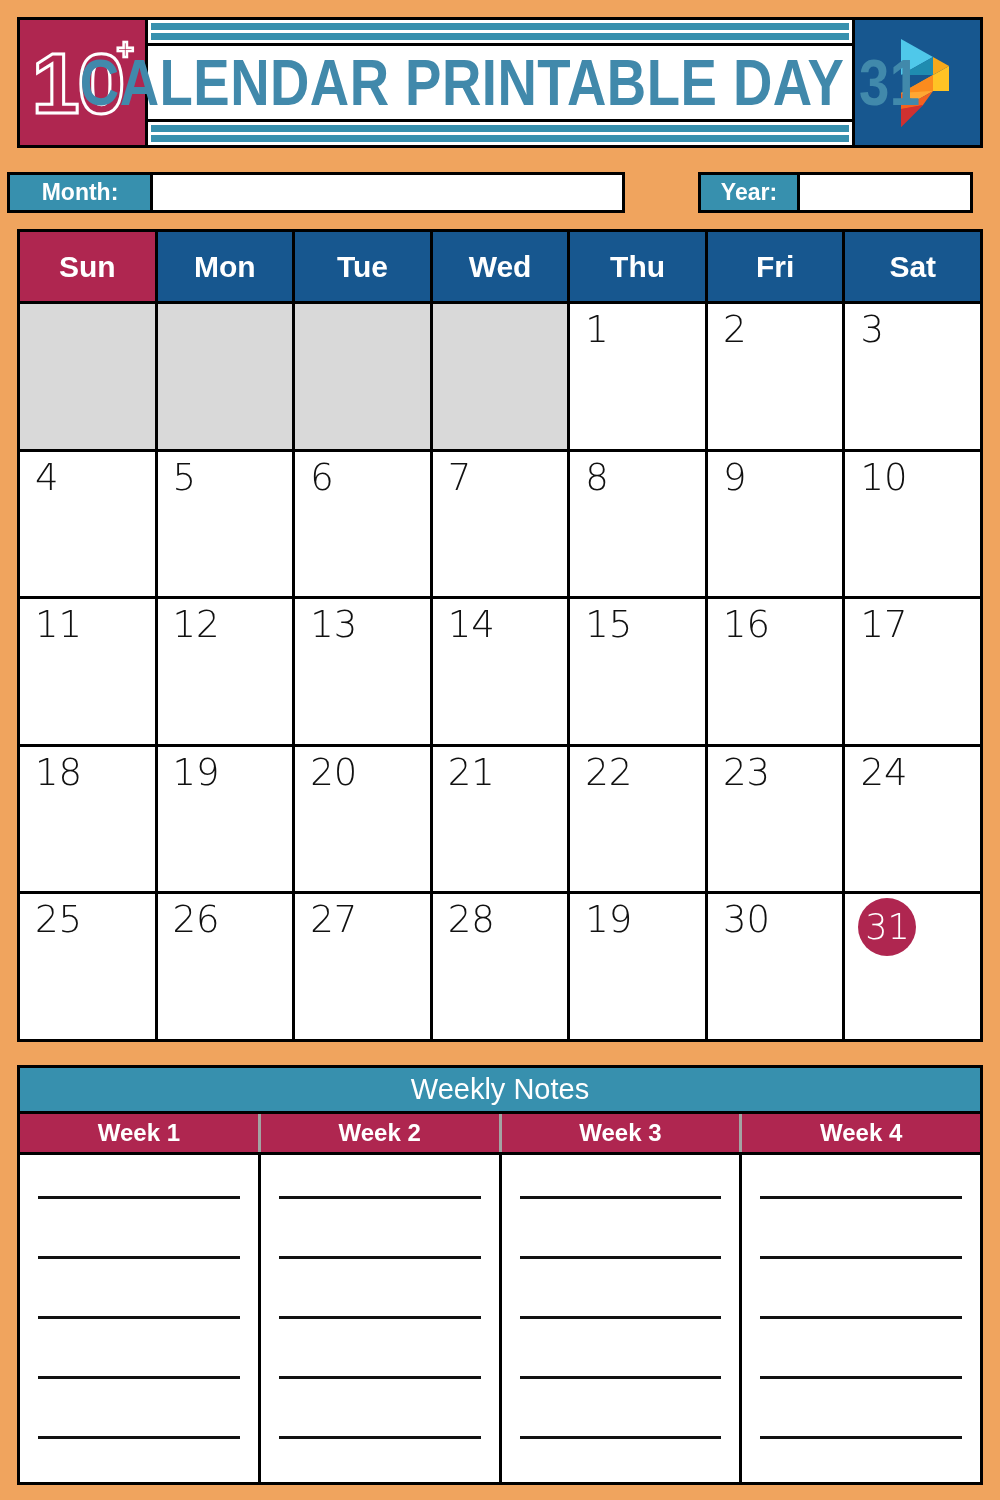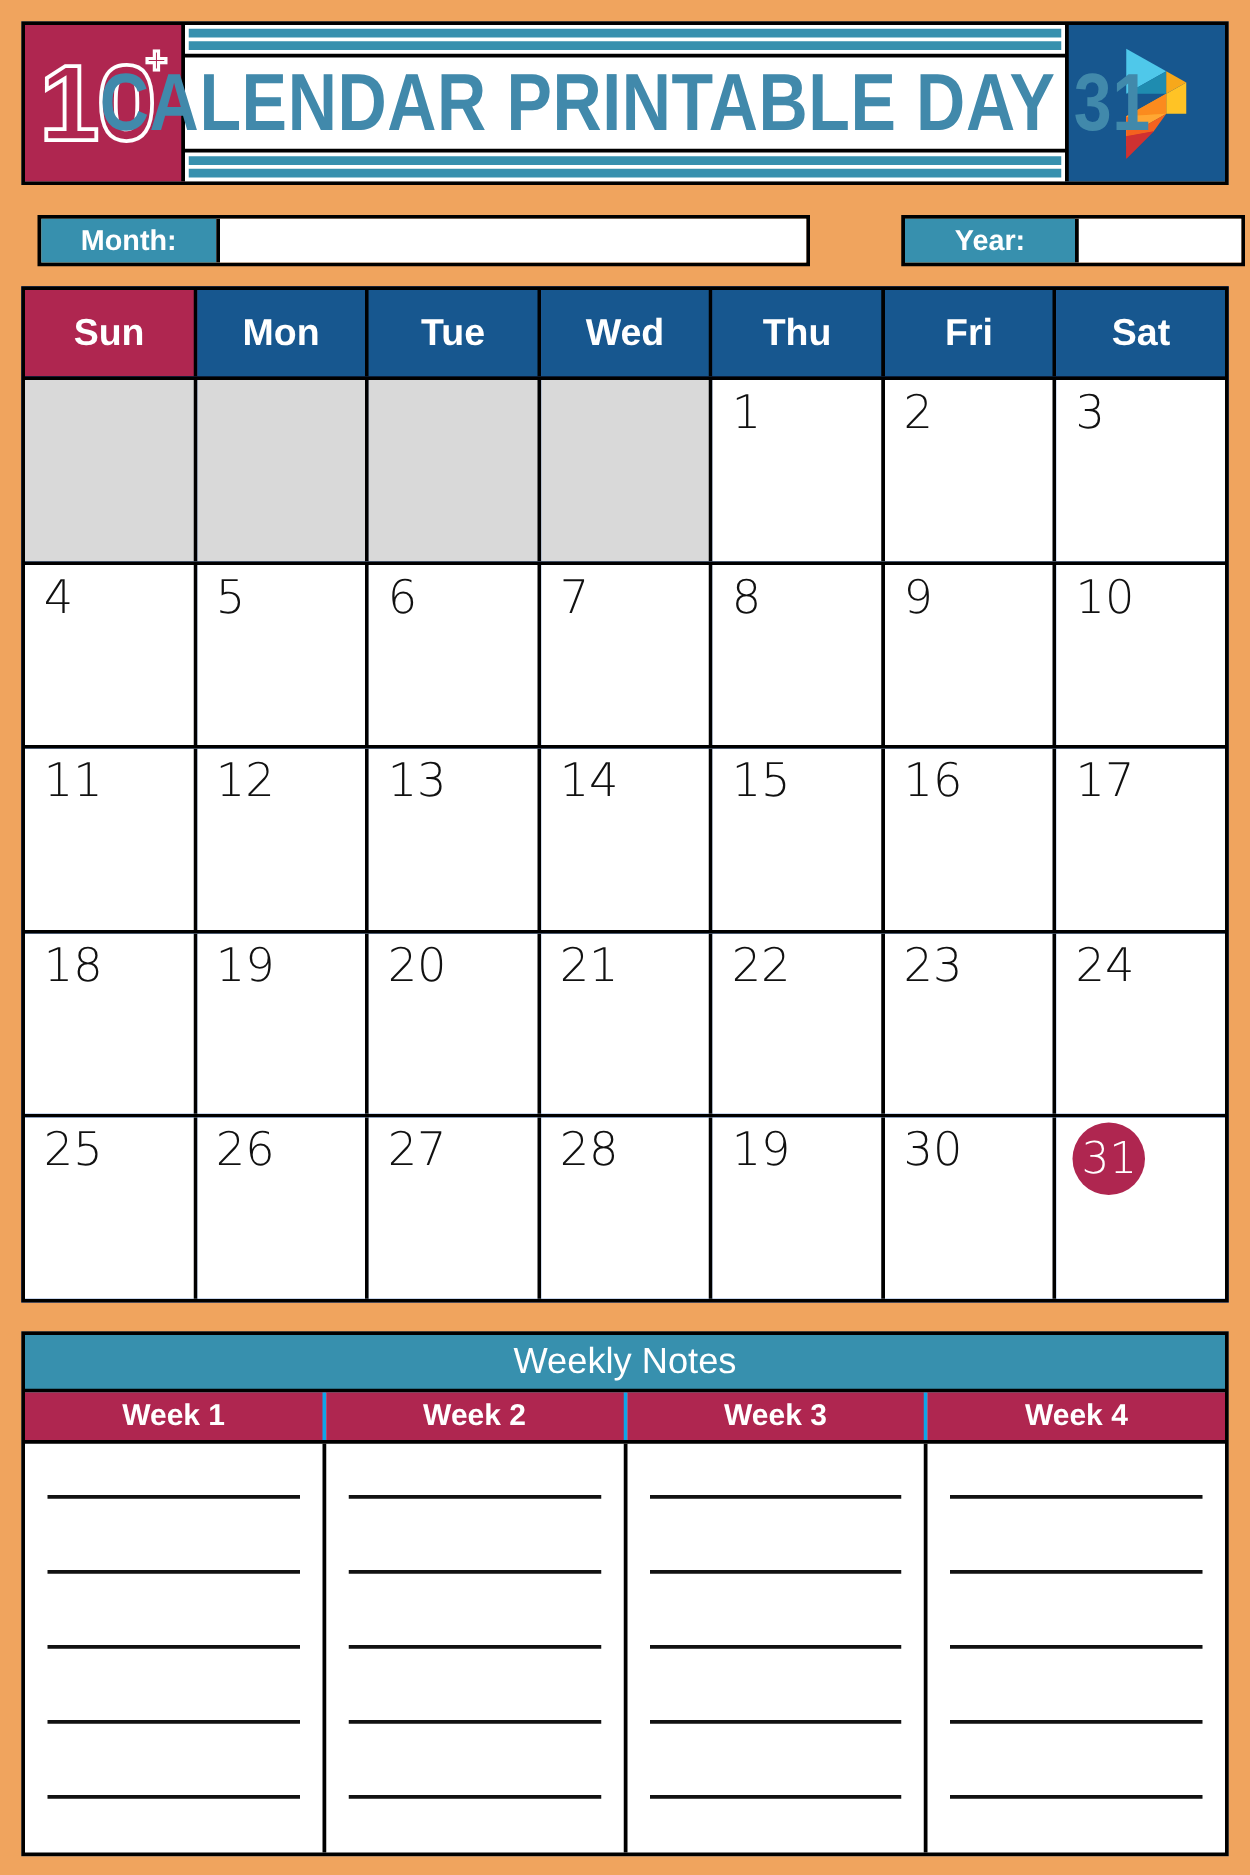--- a/index.html
+++ b/index.html
@@ -103,21 +103,21 @@
     background: #17578f;
     border-left: 3px solid #000;
     display: flex;
     align-items: center;
     justify-content: center;
   }
 
   
   .my-row {
     position: absolute;
-    left: 30px;
+    left: 7px;
     top: 172px;
     width: 966px;
     height: 41px;
     display: flex;
     align-items: stretch;
   }
   .field-group {
     display: flex;
     border: 3px solid #000;
     height: 41px;
@@ -130,21 +130,21 @@
     color: #fff;
     font-size: 23px;
     font-weight: bold;
     display: flex;
     align-items: center;
     justify-content: center;
     padding: 0 14px;
     white-space: nowrap;
   }
   .field-group.month .field-label { width: 140px; }
-  .field-group.year  .field-label { width: 136px; }
+  .field-group.year  .field-label { width: 96px; }
   .field-input {
     flex: 1 1 auto;
     background: #fff;
     border-left: 3px solid #000;
   }
 
   
   .calendar {
     position: absolute;
     left: 17px;
@@ -250,21 +250,21 @@
   }
   .wk-head {
     flex: 1 1 0;
     background: #af2650;
     color: #fff;
     font-size: 24px;
     font-weight: bold;
     display: flex;
     align-items: center;
     justify-content: center;
-    border-right: 3px solid #0ea5e9;
+    border-right: 3px solid #a3a3a3;
   }
   .wk-head:last-child { border-right: none; }
 
   .notes-body {
     flex: 1 1 auto;
     display: flex;
   }
   .wk-col {
     flex: 1 1 0;
     border-right: 3px solid #000;

